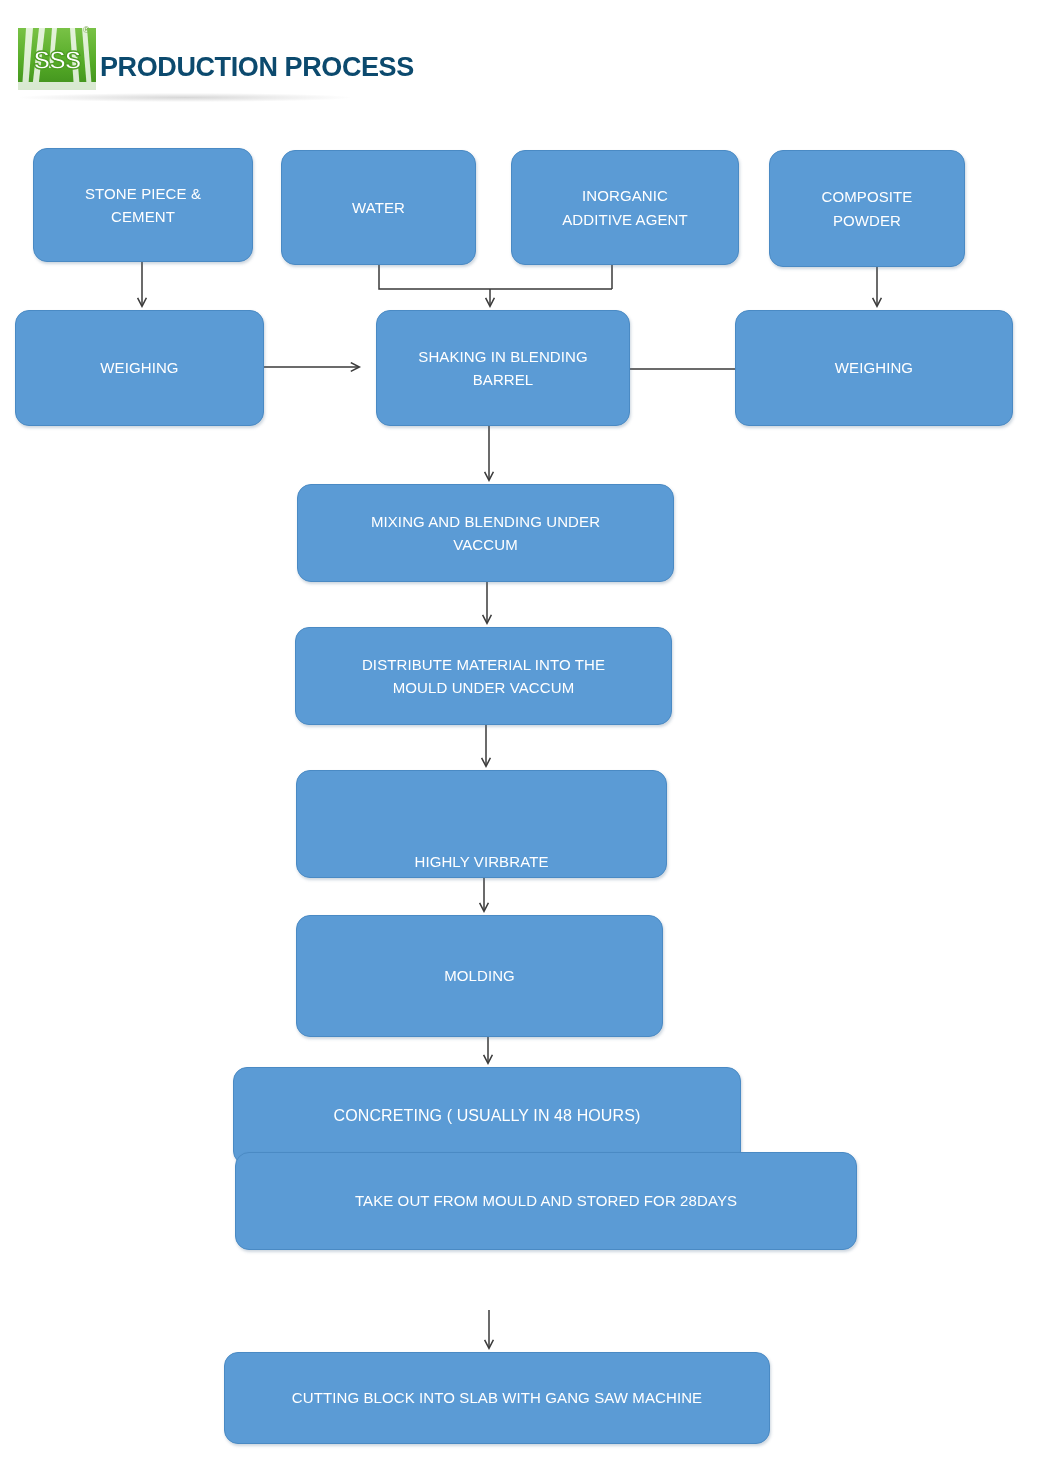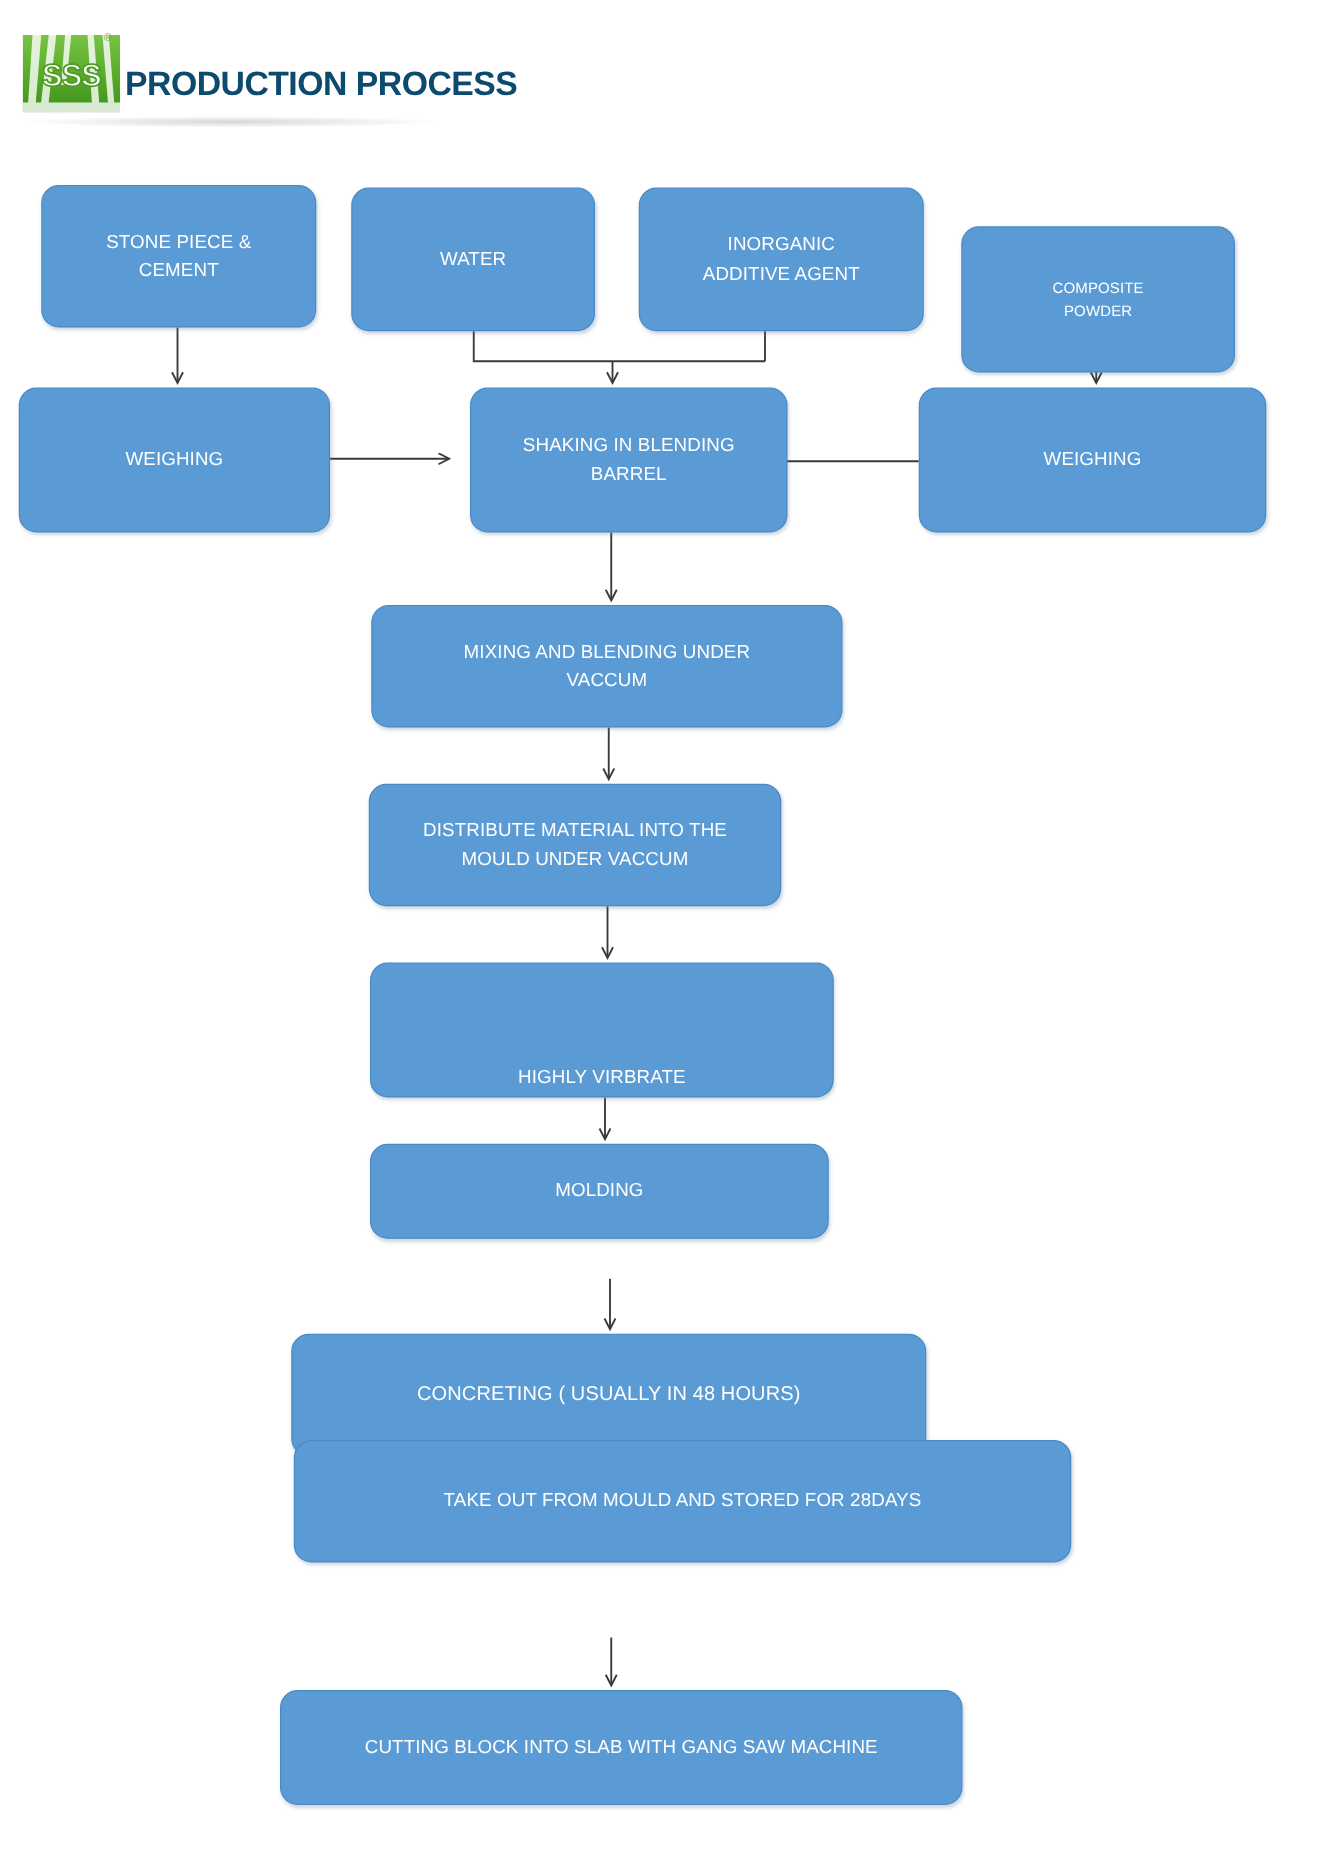--- a/index.html
+++ b/index.html
@@ -189,21 +189,21 @@
           <div>
             <span>WATER</span>
           </div>
         </div>
         <div class="node" style="left: 511px; top: 150px; width: 228px; height: 115px; font-size: 15px;">
           <div>
             <span>INORGANIC</span>
             <span>ADDITIVE AGENT</span>
           </div>
         </div>
-        <div class="node" style="left: 769px; top: 150px; width: 219px; height: 117px; font-size: 12px; margin-top: 31px;">
+        <div class="node" style="left: 769px; top: 150px; width: 196px; height: 117px; font-size: 15px;">
           <div>
             <span>COMPOSITE</span>
             <span>POWDER</span>
           </div>
         </div>
         <div class="node" style="left: 15px; top: 310px; width: 249px; height: 116px; font-size: 15px;">
           <div>
             <span>WEIGHING</span>
           </div>
         </div>
@@ -217,32 +217,32 @@
           <div>
             <span>WEIGHING</span>
           </div>
         </div>
         <div class="node" style="left: 297px; top: 484px; width: 377px; height: 98px; font-size: 15px;">
           <div>
             <span>MIXING AND BLENDING UNDER</span>
             <span>VACCUM</span>
           </div>
         </div>
-        <div class="node" style="left: 295px; top: 627px; width: 330px; height: 98px; font-size: 15px; text-align: center;">
+        <div class="node" style="left: 295px; top: 627px; width: 377px; height: 98px; font-size: 15px; text-align: center;">
           <div>
             <span>DISTRIBUTE MATERIAL INTO THE</span>
             <span>MOULD UNDER VACCUM</span>
           </div>
         </div>
         <div class="node" style="left: 296px; top: 770px; width: 371px; height: 108px; font-size: 15px; align-items: flex-end;">
           <div>
             <span>HIGHLY VIRBRATE</span>
           </div>
         </div>
-        <div class="node" style="left: 296px; top: 915px; width: 367px; height: 76px; font-size: 15px;">
+        <div class="node" style="left: 296px; top: 915px; width: 367px; height: 122px; font-size: 15px;">
           <div>
             <span>MOLDING</span>
           </div>
         </div>
         <div class="node" style="left: 233px; top: 1067px; width: 508px; height: 98px; font-size: 16px;">
           <div>
             <span>CONCRETING ( USUALLY IN 48 HOURS)</span>
           </div>
         </div>
         <div class="node" style="left: 235px; top: 1152px; width: 622px; height: 98px; font-size: 15px;">

